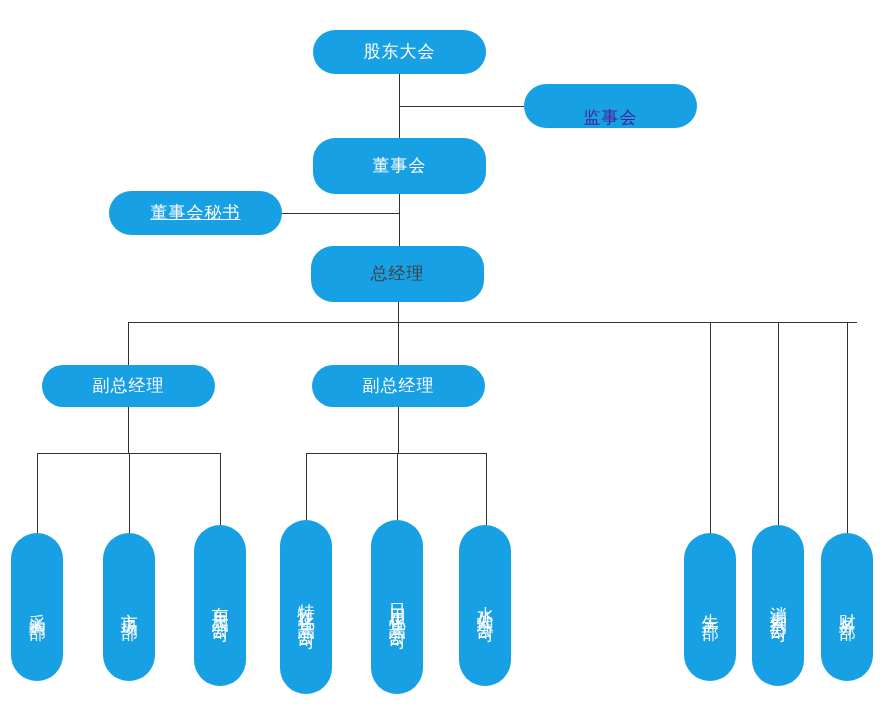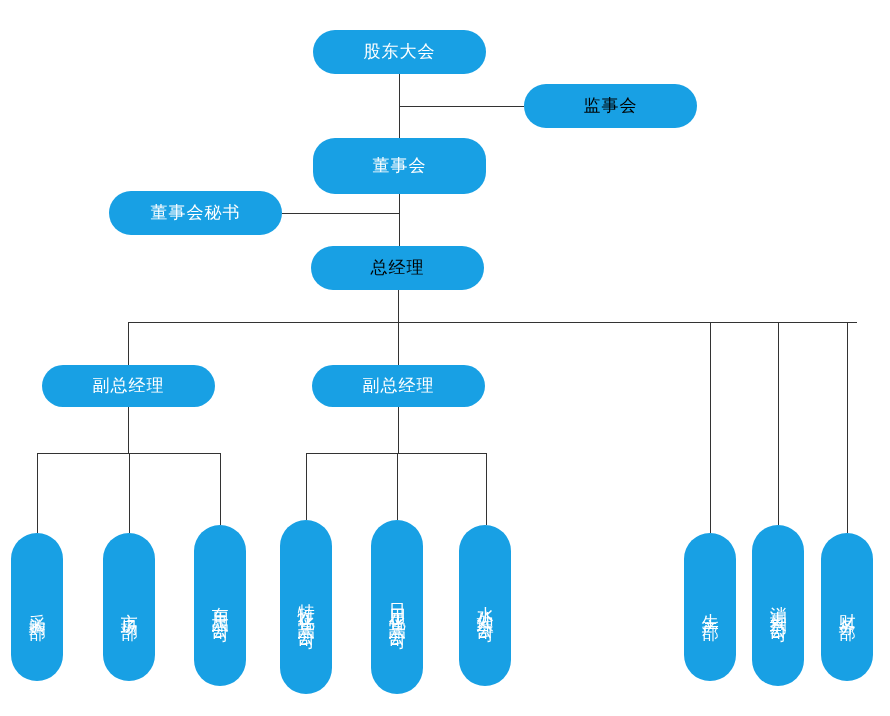--- a/index.html
+++ b/index.html
@@ -81,30 +81,30 @@
       <line x1="398" y1="407" x2="398" y2="453" stroke="#333333" stroke-width="1" shape-rendering="crispEdges"></line>
       <line x1="306" y1="453" x2="486" y2="453" stroke="#333333" stroke-width="1" shape-rendering="crispEdges"></line>
       <line x1="306" y1="453" x2="306" y2="520" stroke="#333333" stroke-width="1" shape-rendering="crispEdges"></line>
       <line x1="397" y1="453" x2="397" y2="520" stroke="#333333" stroke-width="1" shape-rendering="crispEdges"></line>
       <line x1="486" y1="453" x2="486" y2="525" stroke="#333333" stroke-width="1" shape-rendering="crispEdges"></line>
     </svg>
   <div id="node-layer">
       <div class="node horizontal" style="left: 313px; top: 30px; width: 173px; height: 44px; background: rgb(24, 160, 228); color: rgb(255, 255, 255); border-radius: 22px;">
         <span class="node-label">股东大会</span>
       </div>
-      <div class="node horizontal" style="left: 524px; top: 84px; width: 173px; height: 44px; background: rgb(24, 160, 228); color: #000000; border-radius: 22px;">
+      <div class="node horizontal" style="left: 524px; top: 84px; width: 173px; height: 44px; background: rgb(24, 160, 228); color: #4c1d95; border-radius: 22px; align-items: flex-end;">
         <span class="node-label">监事会</span>
       </div>
       <div class="node horizontal" style="left: 313px; top: 138px; width: 173px; height: 56px; background: rgb(24, 160, 228); color: rgb(255, 255, 255); border-radius: 22px;">
         <span class="node-label">董事会</span>
       </div>
-      <div class="node horizontal" style="left: 109px; top: 191px; width: 173px; height: 44px; background: rgb(24, 160, 228); color: rgb(255, 255, 255); border-radius: 22px;">
+      <div class="node horizontal" style="left: 109px; top: 191px; width: 173px; height: 44px; background: rgb(24, 160, 228); color: rgb(255, 255, 255); border-radius: 22px; text-decoration: underline;">
         <span class="node-label">董事会秘书</span>
       </div>
-      <div class="node horizontal" style="left: 311px; top: 246px; width: 173px; height: 44px; background: rgb(24, 160, 228); color: #000000; border-radius: 22px;">
+      <div class="node horizontal" style="left: 311px; top: 246px; width: 173px; height: 56px; background: rgb(24, 160, 228); color: #404040; border-radius: 22px;">
         <span class="node-label">总经理</span>
       </div>
       <div class="node horizontal" style="left: 42px; top: 365px; width: 173px; height: 42px; background: rgb(24, 160, 228); color: rgb(255, 255, 255); border-radius: 21px;">
         <span class="node-label">副总经理</span>
       </div>
       <div class="node horizontal" style="left: 312px; top: 365px; width: 173px; height: 42px; background: rgb(24, 160, 228); color: rgb(255, 255, 255); border-radius: 21px;">
         <span class="node-label">副总经理</span>
       </div>
       <div class="node vertical" style="left: 11px; top: 533px; width: 52px; height: 148px; background: rgb(24, 160, 228); color: rgb(255, 255, 255); border-radius: 26px;">
         <span class="node-label">采购部</span>

